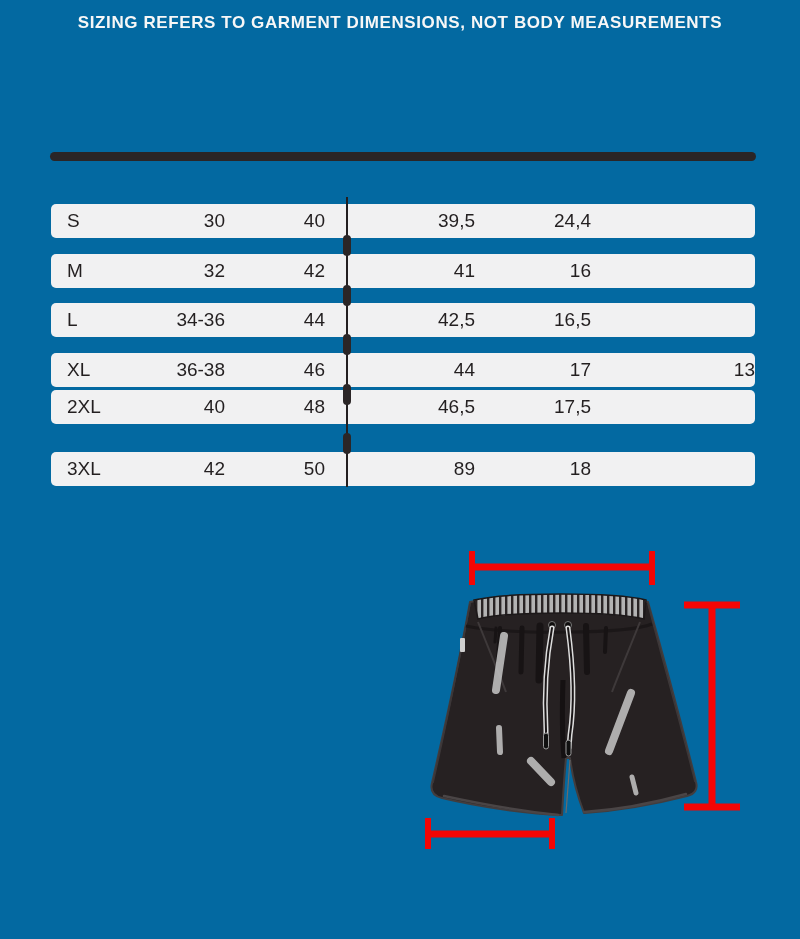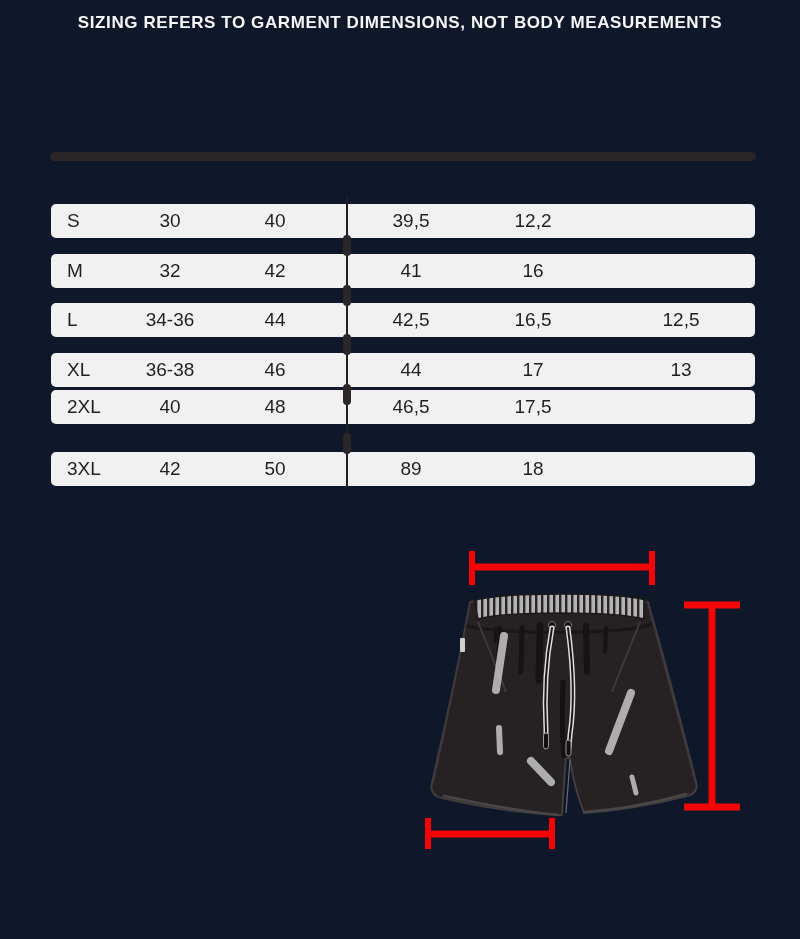--- a/index.html
+++ b/index.html
@@ -1,31 +1,31 @@
 <!DOCTYPE html>
 <html><head>
 <meta charset="utf-8">
 <style>
   html,body{margin:0;padding:0;background:#000;}
-  .page{position:relative;width:800px;height:939px;background:#0f172a;overflow:hidden;
+  .page{position:relative;width:800px;height:939px;background:#0369a1;overflow:hidden;
         font-family:"Liberation Sans",sans-serif;}
   .heading{position:absolute;top:13px;left:0;width:800px;text-align:center;
            font-size:17px;font-weight:bold;letter-spacing:.6px;color:#f7f7f7;}
   .header-bar{position:absolute;left:50px;top:152px;width:706px;height:9px;
               background:#2a2526;border-radius:4.5px;}
   .size-table{position:absolute;left:51px;top:204px;width:704px;height:282px;}
   .row{position:absolute;left:0;width:704px;height:34px;background:#f1f1f2;
        border-radius:5px;display:flex;align-items:center;color:#231f20;font-size:19px;}
   .row:nth-of-type(1){top:0}
   .row:nth-of-type(2){top:50px}
   .row:nth-of-type(3){top:99px}
   .row:nth-of-type(4){top:149px}
   .row:nth-of-type(5){top:186px}
   .row:nth-of-type(6){top:248px}
-  .cell{text-align:center;white-space:nowrap;}
+  .cell{text-align:right;white-space:nowrap;}
   .c-size{width:64px;box-sizing:border-box;padding-left:16px;text-align:left;}
   .c1{width:110px}.c2{width:100px}.sp1{width:22px}.c3{width:128px}
   .c4{width:116px}.sp2{width:16px}.c5{width:148px}
   .divider-line{position:absolute;left:295px;top:-7px;width:2px;height:290px;background:#231f20;}
   .capsule{position:absolute;left:292px;width:8px;height:21px;border-radius:4px;background:#2b2627;}
   .cap1{top:31px}.cap2{top:81px}.cap3{top:130px}.cap4{top:180px}.cap5{top:229px}
   .diagram{position:absolute;left:400px;top:530px;}
 </style>
 </head>
 <body>
@@ -36,41 +36,40 @@
 
   <div class="header-bar"></div>
 
   <div class="size-table">
     <div class="row">
       <div class="cell c-size">S</div>
       <div class="cell c1">30</div>
       <div class="cell c2">40</div>
       <div class="cell sp1"></div>
       <div class="cell c3">39,5</div>
-      <div class="cell c4">12,2</div>
+      <div class="cell c4">24,4</div>
       <div class="cell sp2"></div>
     </div>
     <div class="row">
       <div class="cell c-size">M</div>
       <div class="cell c1">32</div>
       <div class="cell c2">42</div>
       <div class="cell sp1"></div>
       <div class="cell c3">41</div>
       <div class="cell c4">16</div>
       <div class="cell sp2"></div>
     </div>
     <div class="row">
       <div class="cell c-size">L</div>
       <div class="cell c1">34-36</div>
       <div class="cell c2">44</div>
       <div class="cell sp1"></div>
       <div class="cell c3">42,5</div>
       <div class="cell c4">16,5</div>
       <div class="cell sp2"></div>
-      <div class="cell c5">12,5</div>
     </div>
     <div class="row">
       <div class="cell c-size">XL</div>
       <div class="cell c1">36-38</div>
       <div class="cell c2">46</div>
       <div class="cell sp1"></div>
       <div class="cell c3">44</div>
       <div class="cell c4">17</div>
       <div class="cell sp2"></div>
       <div class="cell c5">13</div>

